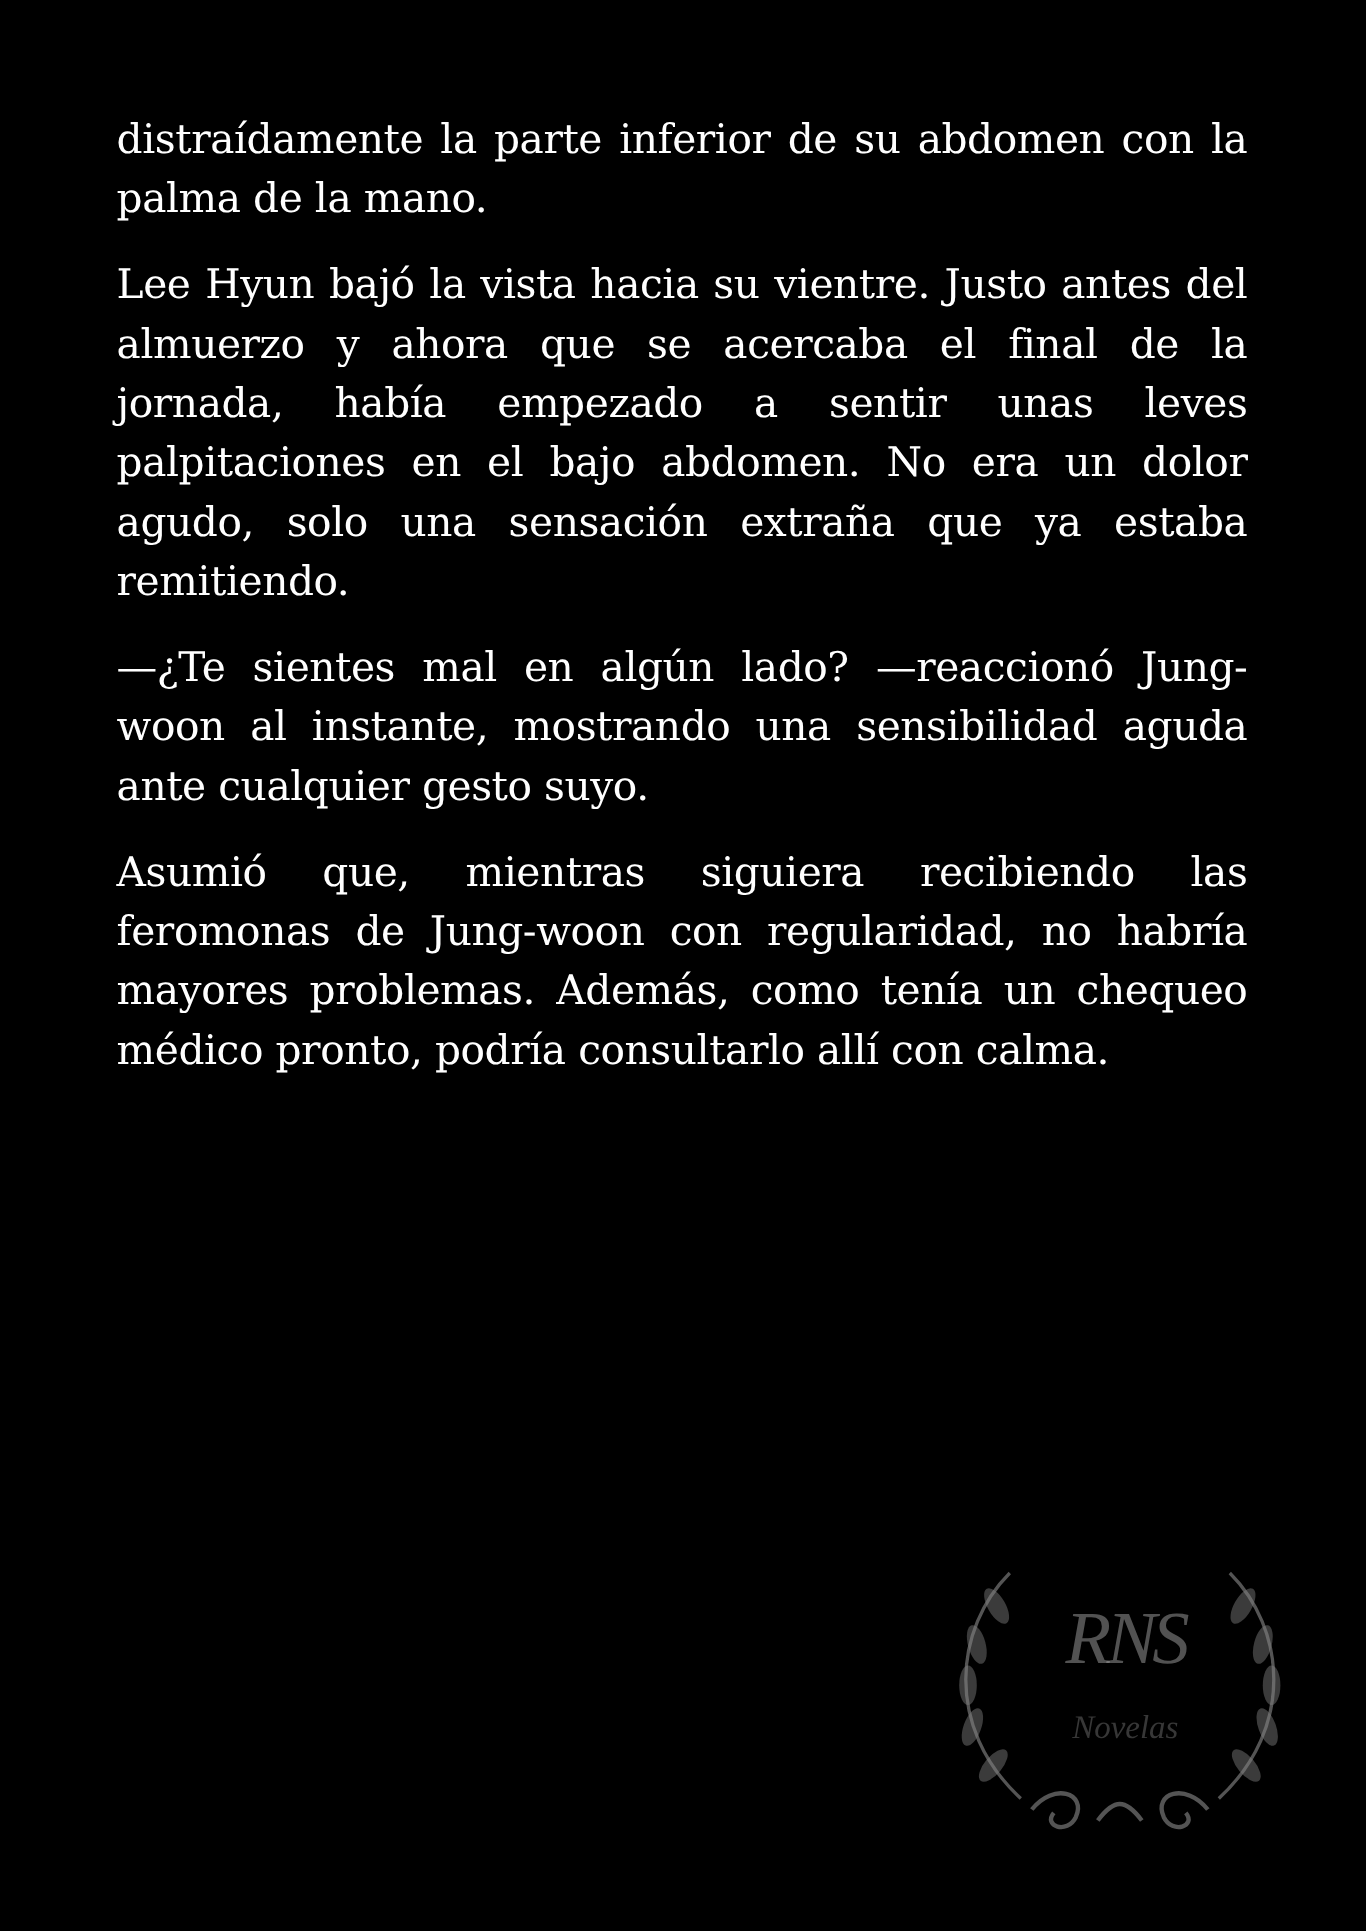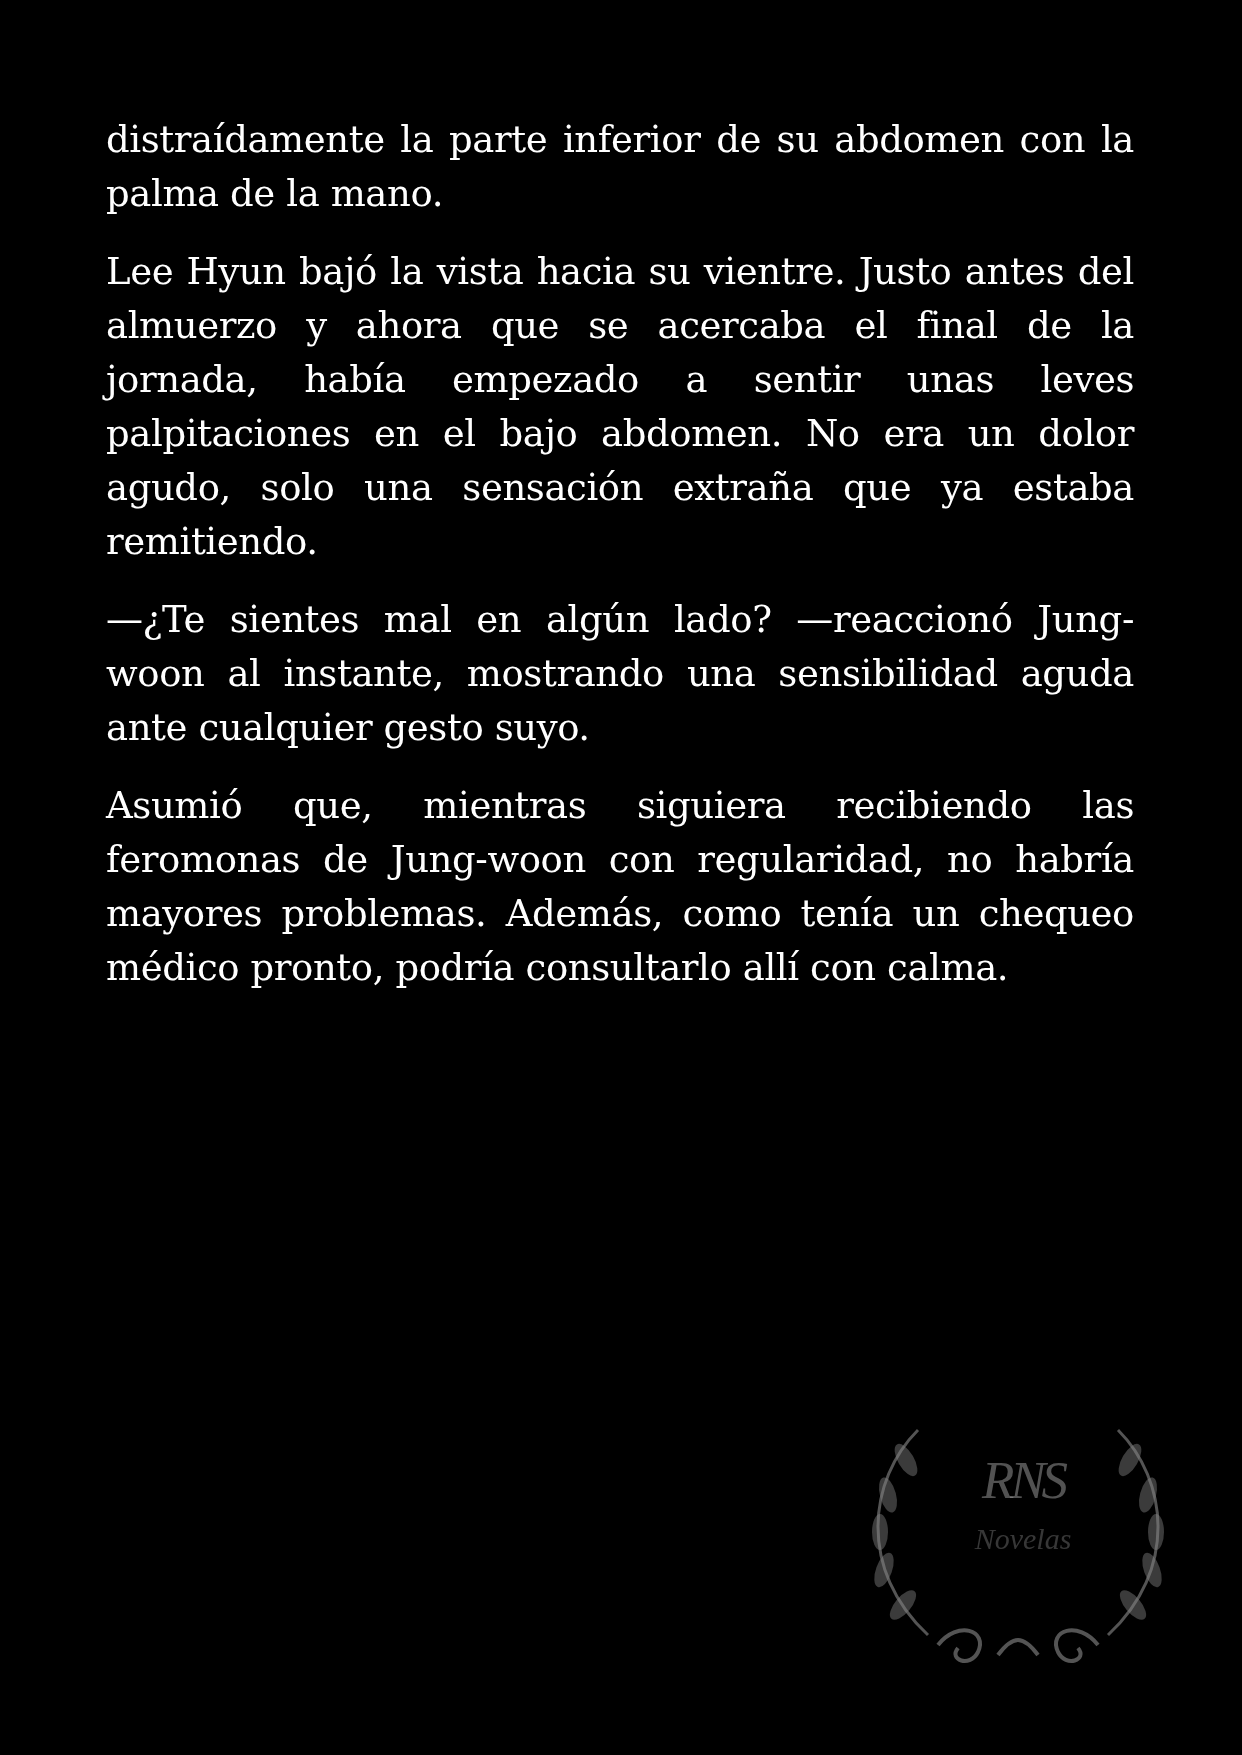--- a/index.html
+++ b/index.html
@@ -2,34 +2,34 @@
 <html><head>
 <meta charset="utf-8">
 <style>
   html, body { margin: 0; padding: 0; background: #000; }
   body { width: 1242px; height: 1755px; position: relative; overflow: hidden; }
   .page {
     position: absolute; left: 106px; top: 100px; width: 1028px;
     color: #ffffff;
     font-family: "DejaVu Serif", "Liberation Serif", serif;
     font-size: 37px; line-height: 54px;
-    text-align: justify; letter-spacing: -0.4px; margin-top: 13px;
+    text-align: justify; letter-spacing: -0.4px;
   }
   .para { margin: 0 0 24px 0; }
   .watermark {
     position: absolute; left: 848px; top: 1420px; width: 340px; height: 260px;
     pointer-events: none;
   }
   .wm-text {
     position: absolute; left: 75px; top: 30px; width: 200px; text-align: center;
     font-family: "Liberation Serif", serif; font-style: italic;
-    font-size: 53px; color: rgba(150,150,150,0.55); letter-spacing: -4px;
+    font-size: 68px; color: rgba(150,150,150,0.55); letter-spacing: -4px;
   }
   .wm-sub {
-    position: absolute; left: 95px; top: 102px; width: 160px; text-align: center;
+    position: absolute; left: 95px; top: 134px; width: 160px; text-align: center;
     font-family: "Liberation Serif", serif; font-style: italic;
     font-size: 30px; color: rgba(110,110,110,0.5);
   }
 </style>
 </head>
 <body>
 
 <div class="page">
   <p class="para">distraídamente la parte inferior de su abdomen con la palma de la mano.</p>
   <p class="para">Lee Hyun bajó la vista hacia su vientre. Justo antes del almuerzo y ahora que se acercaba el final de la jornada, había empezado a sentir unas leves palpitaciones en el bajo abdomen. No era un dolor agudo, solo una sensación extraña que ya estaba remitiendo.</p>

